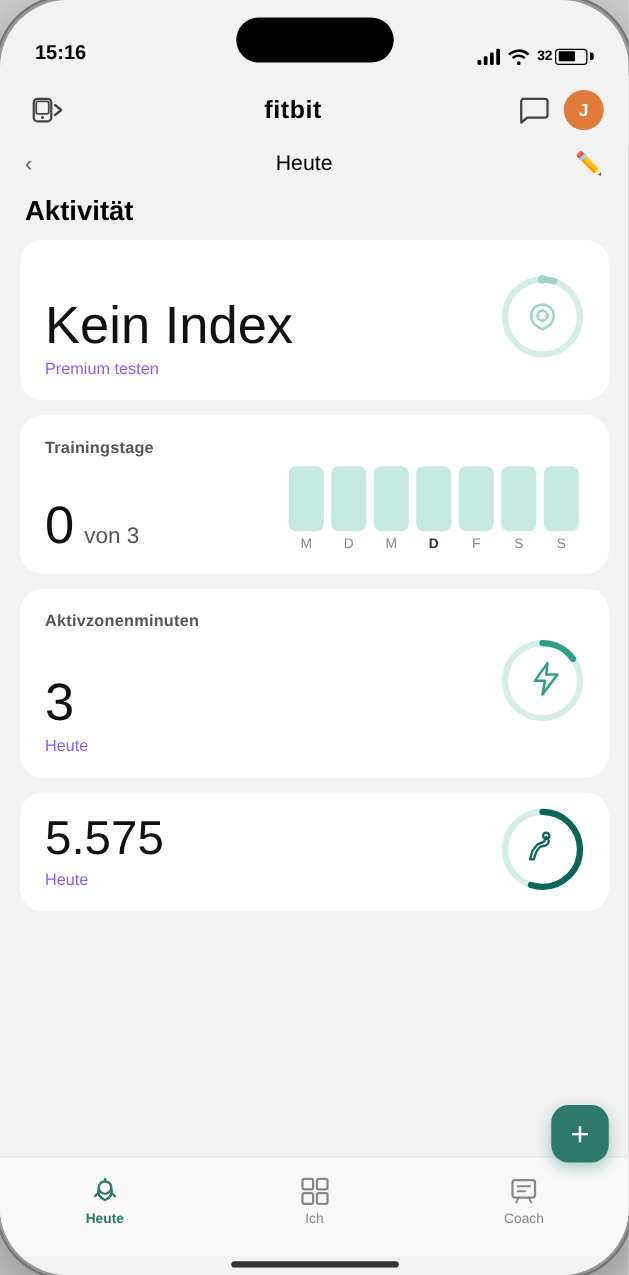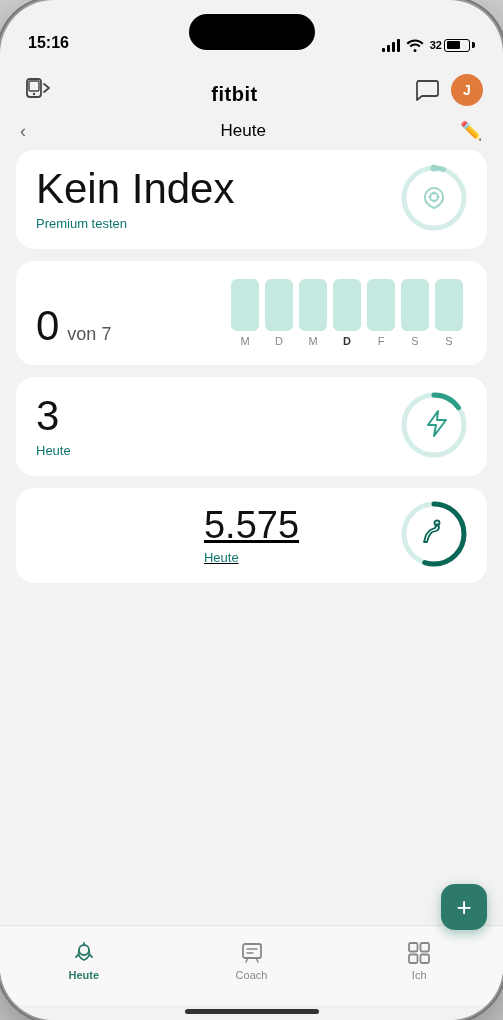--- a/index.html
+++ b/index.html
@@ -121,21 +121,21 @@
       right: 0;
       bottom: 0;
       background: #f2f2f2;
       display: flex;
       flex-direction: column;
     }
 
     
     .top-nav {
       display: flex;
-      align-items: flex-end;
+      align-items: center;
       justify-content: space-between;
       padding: 10px 20px;
       background: #f2f2f2;
     }
 
     .nav-icon-left {
       width: 36px;
       height: 36px;
       display: flex;
       align-items: center;
@@ -236,25 +236,26 @@
       color: #555;
       margin-bottom: 8px;
       letter-spacing: 0.2px;
     }
 
     .card-main-value {
       font-size: 42px;
       font-weight: 300;
       color: #111;
       line-height: 1;
+      margin-top: 29px;
     }
 
     .card-subtitle {
       font-size: 13px;
-      color: #0f766e;
+      color: #8b5cf6;
       margin-top: 6px;
     }
 
     
     .readiness-circle-container {
       position: absolute;
       right: 16px;
       top: 50%;
       transform: translateY(-50%);
     }
@@ -463,20 +464,21 @@
         </div>
       </div>
     </div>
 
     <div class="secondary-nav">
       <span class="back-btn">‹</span>
       <span class="secondary-title">Heute</span>
       <span class="edit-icon">✏️</span>
     </div>
 
+    <div class="section-header">Aktivität</div>
 
     <div class="scroll-content">
 
       <div class="card">
         <div style="display:flex; align-items:center; justify-content:space-between;">
           <div>
             <div class="card-main-value">Kein Index</div>
             <div class="card-subtitle">Premium testen</div>
           </div>
           <div class="readiness-circle-container">
@@ -490,25 +492,26 @@
                 <path d="M15 5C10 5 6 9 6 14c0 3.5 1.8 6.6 4.5 8.4L15 25l4.5-2.6C22.2 20.6 24 17.5 24 14c0-5-4-9-9-9z" fill="none" stroke="#9dd5c8" stroke-width="2"></path>
                 <circle cx="15" cy="14" r="4" fill="none" stroke="#9dd5c8" stroke-width="2"></circle>
                 <path d="M10 14h2m6 0h2M15 9v2m0 6v2" stroke="#9dd5c8" stroke-width="1.5" stroke-linecap="round"></path>
               </g>
             </svg>
           </div>
         </div>
       </div>
 
       <div class="card">
+        <div class="card-title">Trainingstage</div>
         <div class="training-card-inner">
           <div class="training-left">
             <div style="display:flex; align-items:baseline; gap:8px;">
               <span class="training-value">0</span>
-              <span style="font-size:18px; color:#555;">von 7</span>
+              <span style="font-size:18px; color:#555;">von 3</span>
             </div>
           </div>
           <div class="training-bars-container">
             <div class="bars-row">
               <div class="bar-item">
                 <div class="bar-rect"></div>
                 <span class="bar-label">M</span>
               </div>
               <div class="bar-item">
                 <div class="bar-rect"></div>
@@ -533,40 +536,41 @@
               <div class="bar-item">
                 <div class="bar-rect"></div>
                 <span class="bar-label">S</span>
               </div>
             </div>
           </div>
         </div>
       </div>
 
       <div class="card">
+        <div class="card-title">Aktivzonenminuten</div>
         <div style="display:flex; align-items:center; justify-content:space-between;">
           <div>
             <div class="card-main-value">3</div>
             <div class="card-subtitle">Heute</div>
           </div>
           <div class="activity-circle-container">
             <svg width="74" height="74" viewBox="0 0 74 74">
               <circle cx="37" cy="37" r="30" fill="none" stroke="#d5ede8" stroke-width="5"></circle>
               <circle cx="37" cy="37" r="30" fill="none" stroke="#2d9e88" stroke-width="5" stroke-dasharray="188.5" stroke-dashoffset="160" stroke-linecap="round" transform="rotate(-90 37 37)"></circle>
 
               <g transform="translate(23, 21)">
                 <path d="M18 2L8 16h8l-2 11 12-16h-9z" fill="none" stroke="#2d9e88" stroke-width="2" stroke-linejoin="round"></path>
               </g>
             </svg>
           </div>
         </div>
       </div>
 
       <div class="card">
-        <div style="display:flex; align-items:center; justify-content:center;text-decoration:underline;">
+        <div style="display:flex; align-items:center; justify-content:flex-start;">
           <div>
             <div class="steps-value">5.575</div>
             <div class="card-subtitle">Heute</div>
           </div>
           <div class="steps-circle-container">
             <svg width="74" height="74" viewBox="0 0 74 74">
               <circle cx="37" cy="37" r="30" fill="none" stroke="#d5ede8" stroke-width="5"></circle>
               <circle cx="37" cy="37" r="30" fill="none" stroke="#0a6656" stroke-width="5" stroke-dasharray="188.5" stroke-dashoffset="85" stroke-linecap="round" transform="rotate(-90 37 37)"></circle>
 
               <g transform="translate(22, 22)">
@@ -590,32 +594,32 @@
           <circle cx="13" cy="10" r="5" stroke="#2d7a6a" stroke-width="1.8"></circle>
           <path d="M8 10 Q6 17 13 20 Q20 17 18 10" stroke="#2d7a6a" stroke-width="1.8" fill="none"></path>
           <path d="M5 17l2-2" stroke="#2d7a6a" stroke-width="1.8" stroke-linecap="round"></path>
           <path d="M21 17l-2-2" stroke="#2d7a6a" stroke-width="1.8" stroke-linecap="round"></path>
           <path d="M13 5V3" stroke="#2d7a6a" stroke-width="1.8" stroke-linecap="round"></path>
         </svg>
         <span class="tab-label">Heute</span>
       </div>
       <div class="tab-item">
         <svg class="tab-icon-svg" viewBox="0 0 26 26" fill="none">
-          <rect x="4" y="4" width="18" height="14" rx="2" stroke="#888" stroke-width="1.8"></rect>
-          <path d="M8 9h10M8 13h6" stroke="#888" stroke-width="1.5" stroke-linecap="round"></path>
-          <path d="M9 18l-2 4M17 18l2 4" stroke="#888" stroke-width="1.5" stroke-linecap="round"></path>
-        </svg>
-        <span class="tab-label">Coach</span>
-      </div>
-      <div class="tab-item">
-        <svg class="tab-icon-svg" viewBox="0 0 26 26" fill="none">
           <rect x="3" y="3" width="8.5" height="8.5" rx="1.5" stroke="#888" stroke-width="1.8"></rect>
           <rect x="14.5" y="3" width="8.5" height="8.5" rx="1.5" stroke="#888" stroke-width="1.8"></rect>
           <rect x="3" y="14.5" width="8.5" height="8.5" rx="1.5" stroke="#888" stroke-width="1.8"></rect>
           <rect x="14.5" y="14.5" width="8.5" height="8.5" rx="1.5" stroke="#888" stroke-width="1.8"></rect>
         </svg>
         <span class="tab-label">Ich</span>
       </div>
+      <div class="tab-item">
+        <svg class="tab-icon-svg" viewBox="0 0 26 26" fill="none">
+          <rect x="4" y="4" width="18" height="14" rx="2" stroke="#888" stroke-width="1.8"></rect>
+          <path d="M8 9h10M8 13h6" stroke="#888" stroke-width="1.5" stroke-linecap="round"></path>
+          <path d="M9 18l-2 4M17 18l2 4" stroke="#888" stroke-width="1.5" stroke-linecap="round"></path>
+        </svg>
+        <span class="tab-label">Coach</span>
+      </div>
     </div>
 
     <div class="home-indicator"></div>
   </div>
 </div>
 
 </body></html>

